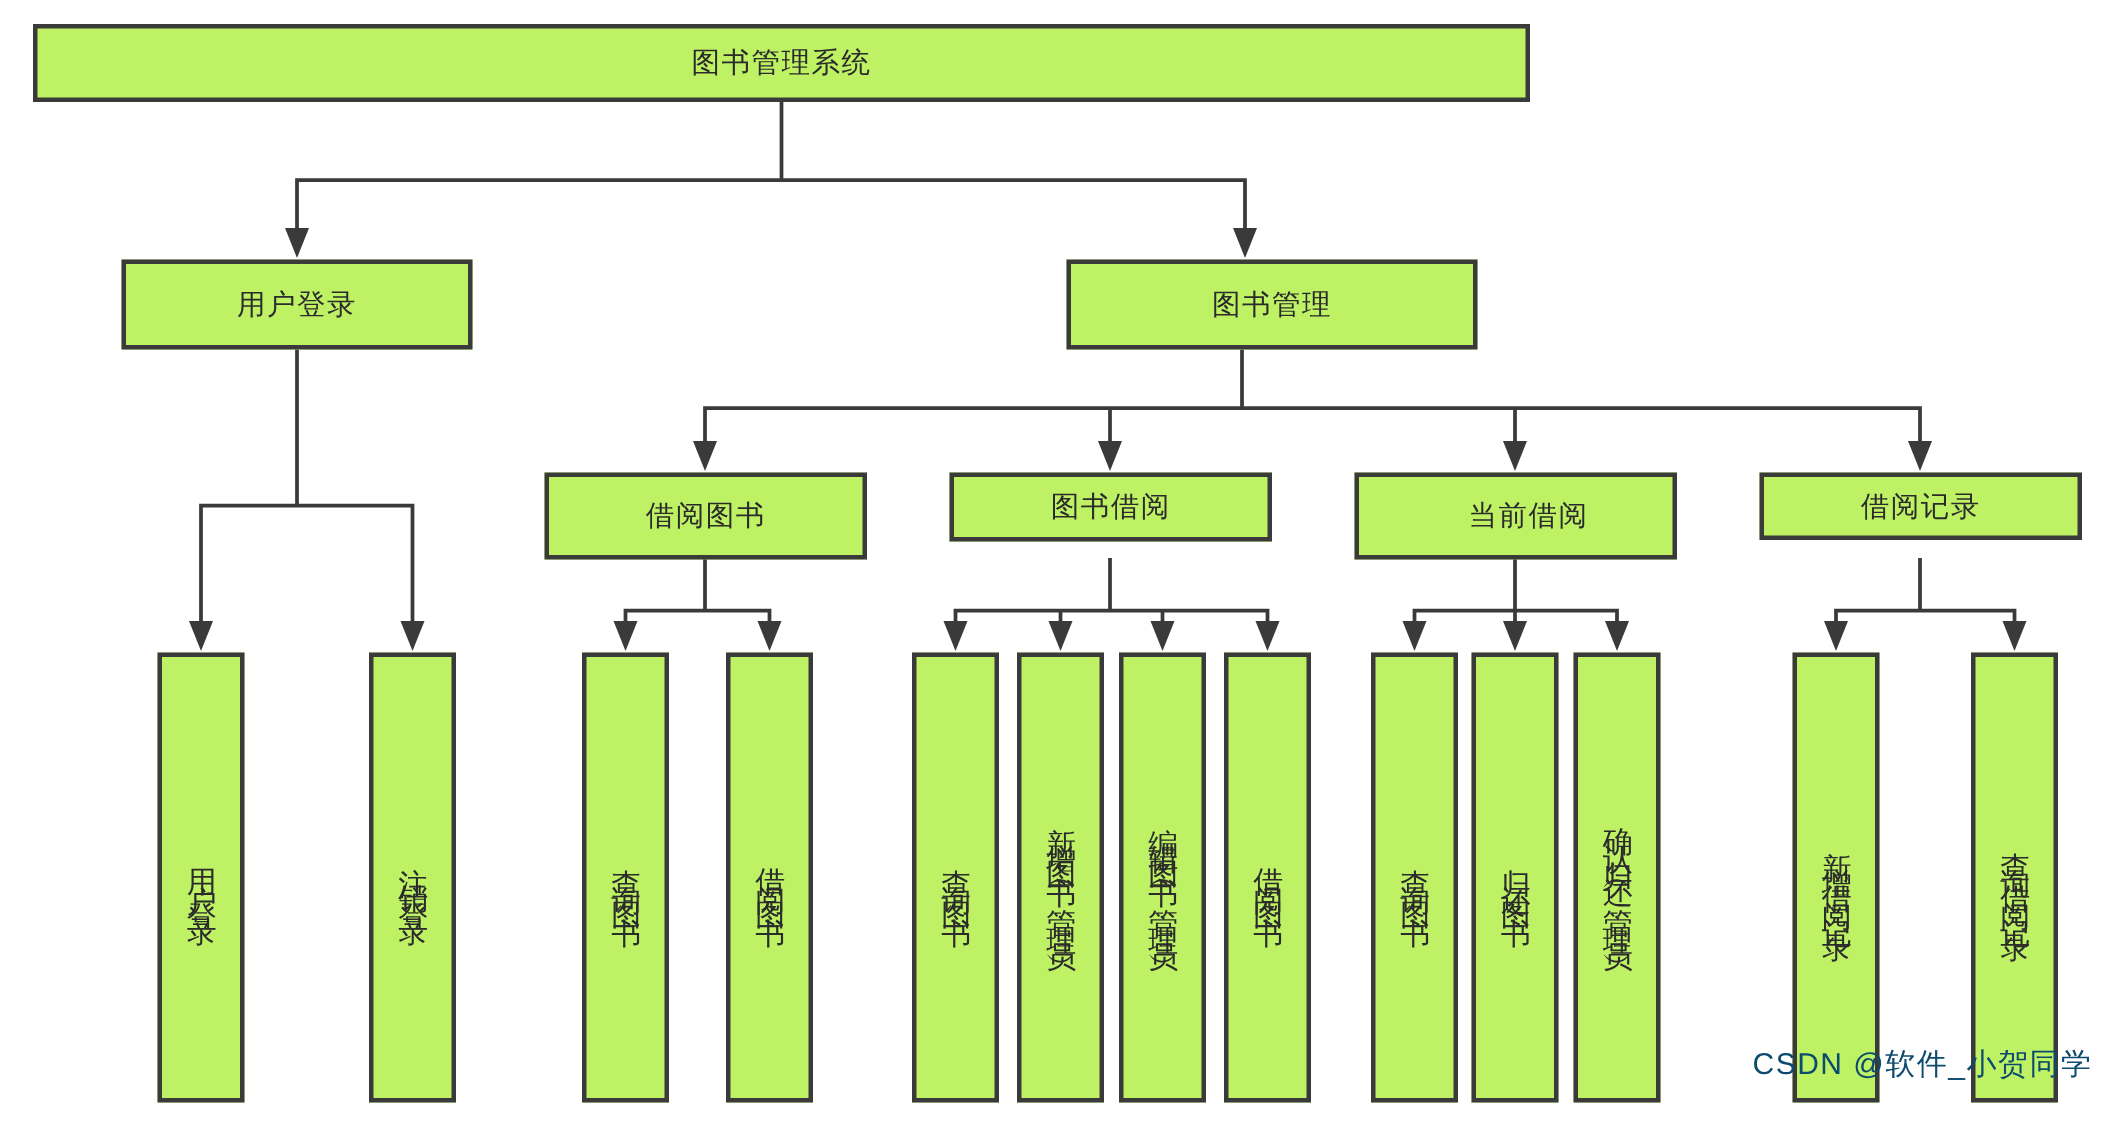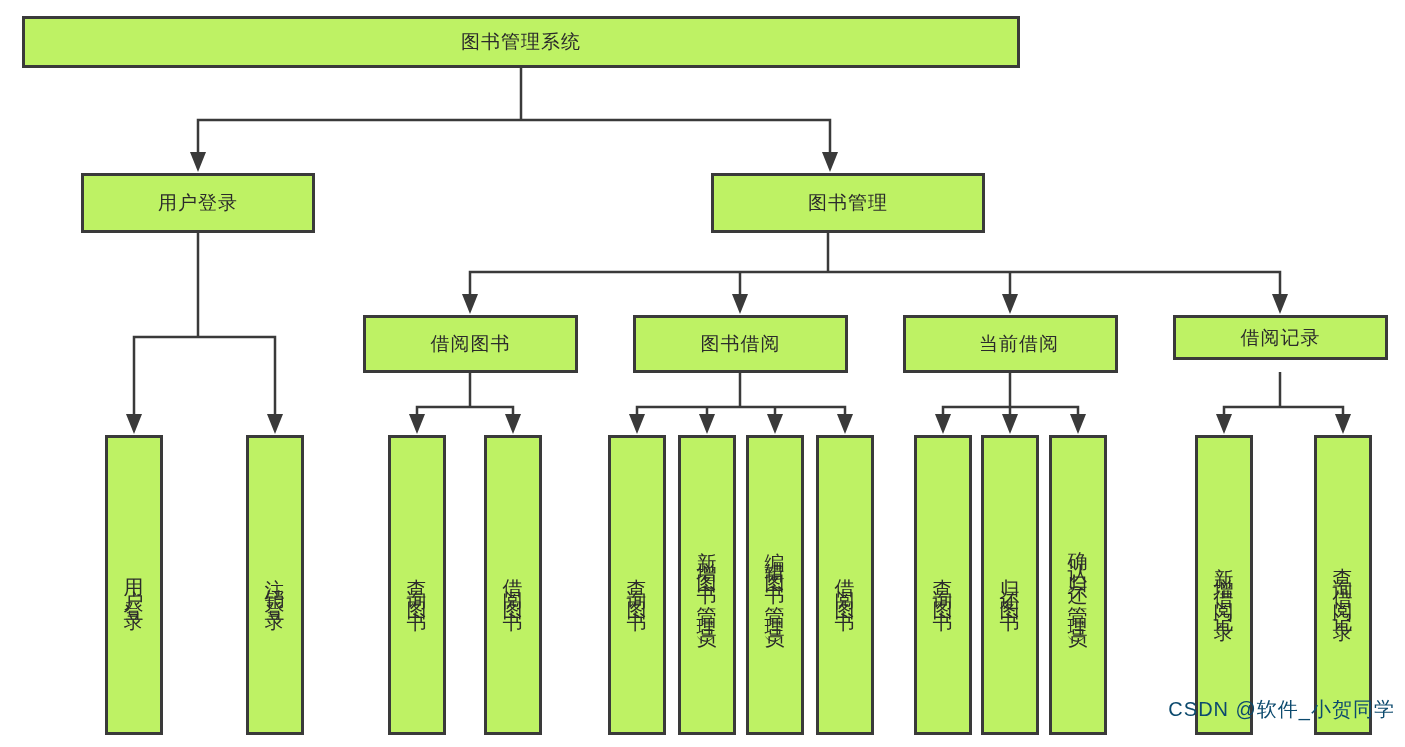--- a/index.html
+++ b/index.html
@@ -89,21 +89,21 @@
   <div class="box box-h" style="left:81px;top:173px;width:234px;height:60px;">
     <span>用户登录</span>
   </div>
   <div class="box box-h" style="left:711px;top:173px;width:274px;height:60px;justify-content:center;">
     <span>图书管理</span>
   </div>
 
   <div class="box box-h" style="left:363px;top:315px;width:215px;height:58px;">
     <span>借阅图书</span>
   </div>
-  <div class="box box-h" style="left:633px;top:315px;width:215px;height:58px;">
+  <div class="box box-h" style="left:633px;top:315px;width:215px;height:46px;">
     <span>图书借阅</span>
   </div>
   <div class="box box-h" style="left:903px;top:315px;width:215px;height:58px;padding-left:17px;">
     <span>当前借阅</span>
   </div>
   <div class="box box-h" style="left:1173px;top:315px;width:215px;height:45px;">
     <span>借阅记录</span>
   </div>
 
   <div class="box box-v" style="left:105px;top:435px;width:58px;height:300px;">

